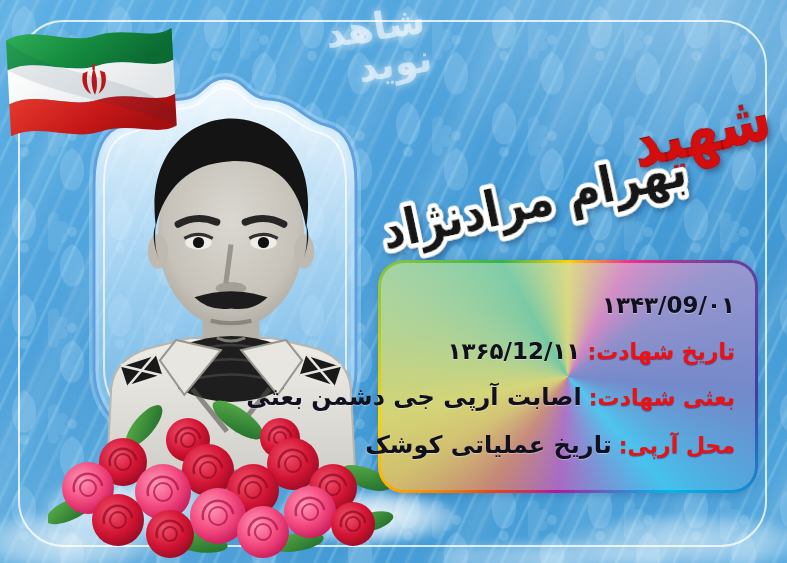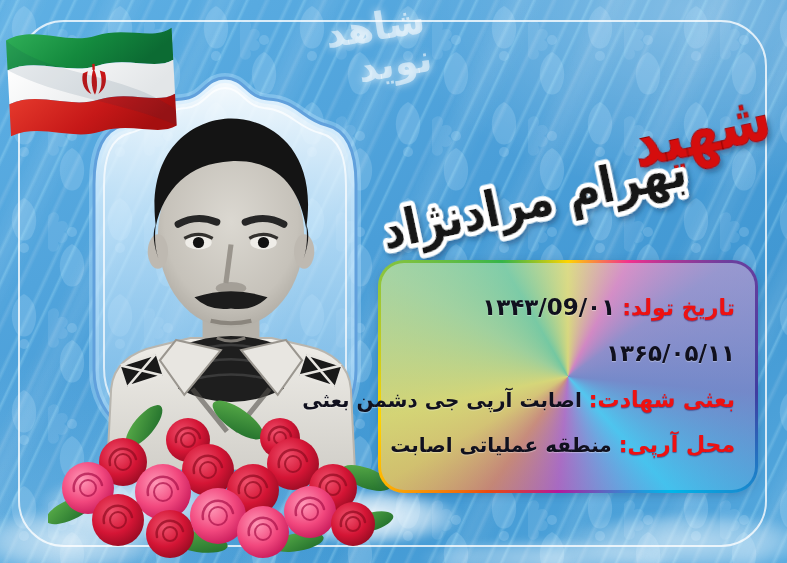--- a/index.html
+++ b/index.html
@@ -61,21 +61,21 @@
   }
   .panel{
     width:100%;height:100%;border-radius:23px;direction:rtl;
     background:linear-gradient(180deg, rgba(190,225,248,.55), rgba(150,205,240,.45));
     display:flex;flex-direction:column;justify-content:space-evenly;
     padding:10px 20px 12px 12px;
   }
   .info-row{display:flex;align-items:baseline;gap:7px;white-space:nowrap;font-weight:bold;}
   .info-label{color:#ee1111;font-size:22px;text-shadow:0 1px 1px rgba(50,10,80,.5);}
   .info-value{color:#10101e;font-size:23px;text-shadow:0 1px 1px rgba(255,255,255,.35);}
-  .info-row.small .info-value{font-size:20px;}
+  .info-row.small .info-value{font-size:24px;}
 </style>
 </head>
 <body>
 
 <div class="card">
 
   <svg class="damask" width="787" height="563">
     <defs>
       <pattern id="dmk" width="96" height="96" patternUnits="userSpaceOnUse">
         <g fill="#bfe2f8" opacity="0.22">
@@ -318,30 +318,30 @@
 
   <div class="cloud c1"></div>
   <div class="cloud c2"></div>
   <div class="cloud c3"></div>
   <div class="cloud c4"></div>
   <div class="cloud c5"></div>
 
   <div class="panel-wrap">
     <div class="panel">
       <div class="info-row">
-        <span class="info-label">تاریخ تولد:</span>
         <span class="info-value">۱۳۴۳/09/۰۱</span>
       </div>
       <div class="info-row">
-        <span class="info-value">۱۳۶۵/۰۵/۱۱</span>
+        <span class="info-label">تاریخ شهادت:</span>
+        <span class="info-value">۱۳۶۵/12/۱۱</span>
       </div>
       <div class="info-row small">
         <span class="info-label">بعثی شهادت:</span>
         <span class="info-value">اصابت آرپی جی دشمن بعثی</span>
       </div>
       <div class="info-row small">
         <span class="info-label">محل آرپی:</span>
-        <span class="info-value">منطقه عملیاتی اصابت</span>
+        <span class="info-value">تاریخ عملیاتی کوشک</span>
       </div>
     </div>
   </div>
 
 </div>
 
 </body></html>

